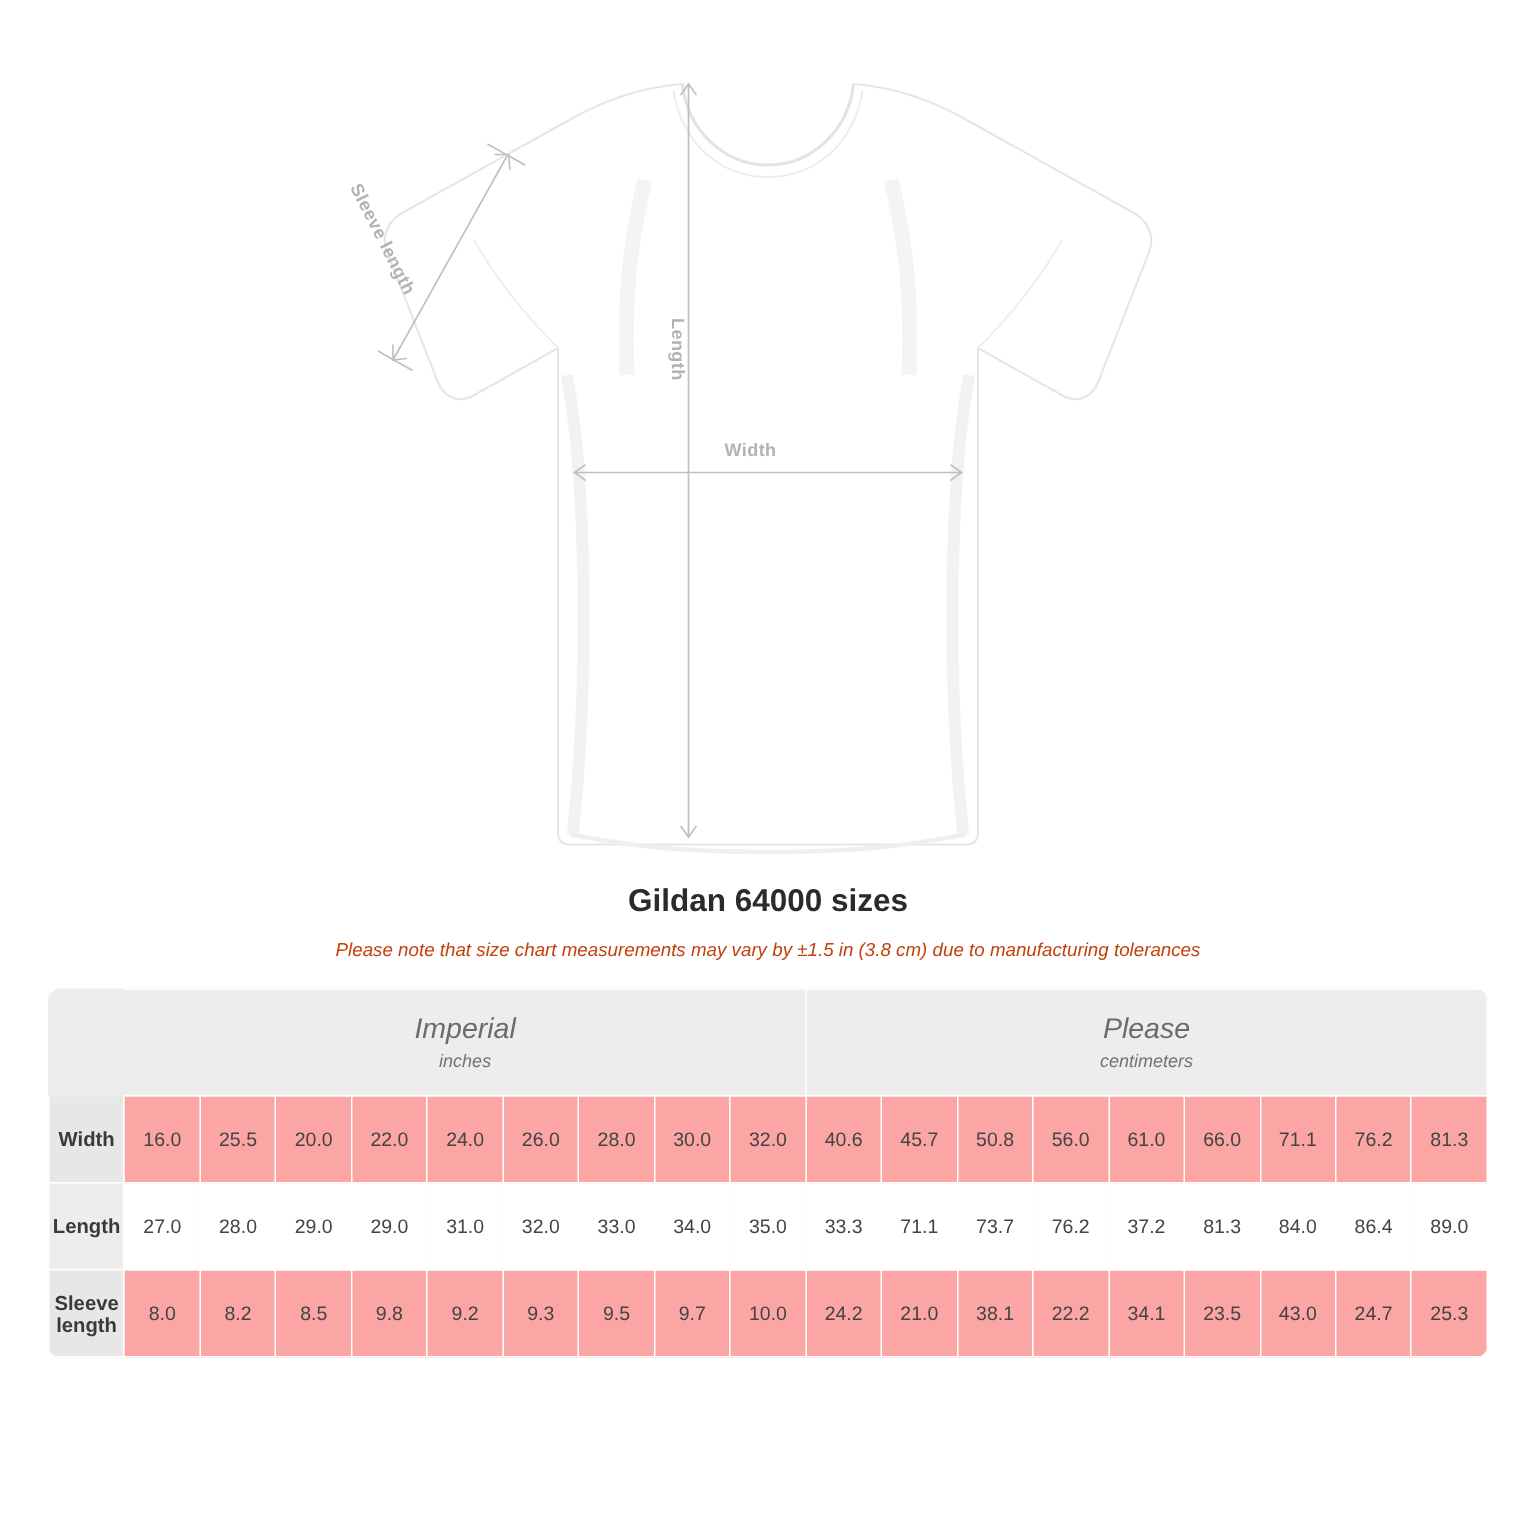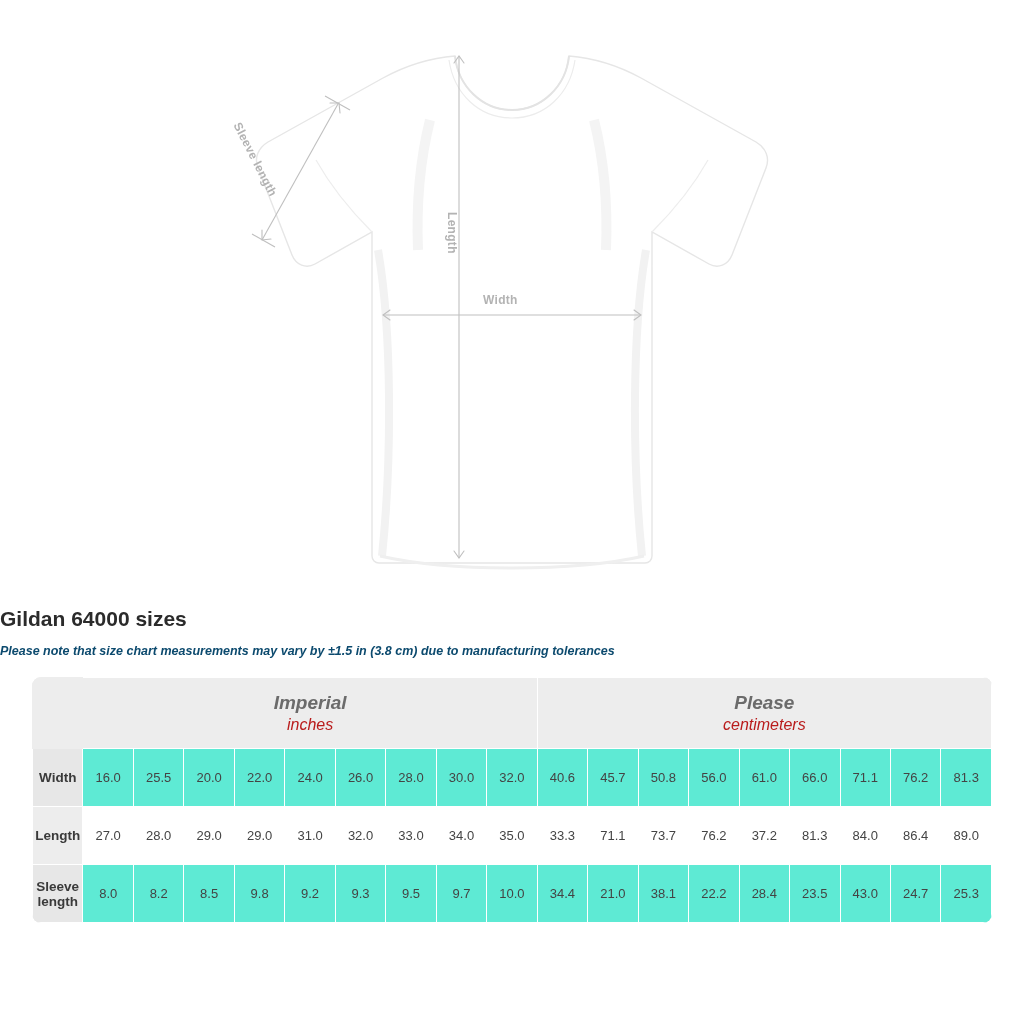--- a/index.html
+++ b/index.html
@@ -54,35 +54,34 @@
     transform: rotate(90deg);
     transform-origin: left top;
   }
   .dim-label.width {
     left: 483px;
     top: 293px;
   }
 
   
   .title-block {
-    text-align: left;
-    margin-top: 22px;
+    text-align: center;
+    margin-top: 4px;
   }
   .chart-title {
     font-size: 21px;
     font-weight: bold;
     color: #2b2b2b;
     margin: 0;
   }
   .chart-note {
     font-size: 12.5px;
     font-style: italic;
-    color: #0c4a6e;
+    color: #c2410c;
     margin: 13px 0 0 0;
-    font-weight: bold;
   }
 
   
   .table-wrap {
     margin: 19px 32px 0 32px;
     border-radius: 9px;
     overflow: hidden;
     background: #ededed;
   }
   table.size-table {
@@ -111,29 +110,29 @@
   }
   
   .sys-cell {
     background: #ededed !important;
     height: 70px !important;
     color: #6e6e6e !important;
   }
   .sys-name {
     font-size: 19px;
     font-style: italic;
-    font-weight: bold;
+    font-weight: normal;
     color: #6b6b6b;
     display: block;
     line-height: 1.15;
   }
   .sys-unit {
-    font-size: 16px;
+    font-size: 12px;
     font-style: italic;
-    color: #b91c1c;
+    color: #737373;
     display: block;
     margin-top: 2px;
   }
   .blank-corner {
     background: #ededed !important;
     border-color: #ededed !important;
   }
   
   .size-head-cell {
     background: #ffffff;
@@ -141,21 +140,21 @@
     font-size: 13.5px;
     color: #3a3a3a;
   }
   .size-label-cell {
     background: #ededed !important;
     font-weight: bold;
     font-size: 13.5px;
     color: #3a3a3a;
   }
   .val-row-alt td.val {
-    background: #5eead4;
+    background: #fca5a5;
   }
   .val-row-alt td.rowhead {
     background: #e7e7e7;
   }
 </style>
 </head>
 <body>
 
 <div class="page">
 
@@ -289,25 +288,25 @@
           <td class="rowhead">Sleeve length</td>
           <td class="val">8.0</td>
           <td class="val">8.2</td>
           <td class="val">8.5</td>
           <td class="val">9.8</td>
           <td class="val">9.2</td>
           <td class="val">9.3</td>
           <td class="val">9.5</td>
           <td class="val">9.7</td>
           <td class="val">10.0</td>
-          <td class="val">34.4</td>
+          <td class="val">24.2</td>
           <td class="val">21.0</td>
           <td class="val">38.1</td>
           <td class="val">22.2</td>
-          <td class="val">28.4</td>
+          <td class="val">34.1</td>
           <td class="val">23.5</td>
           <td class="val">43.0</td>
           <td class="val">24.7</td>
           <td class="val">25.3</td>
         </tr>
       </tbody>
     </table>
   </div>
 
 </div>

